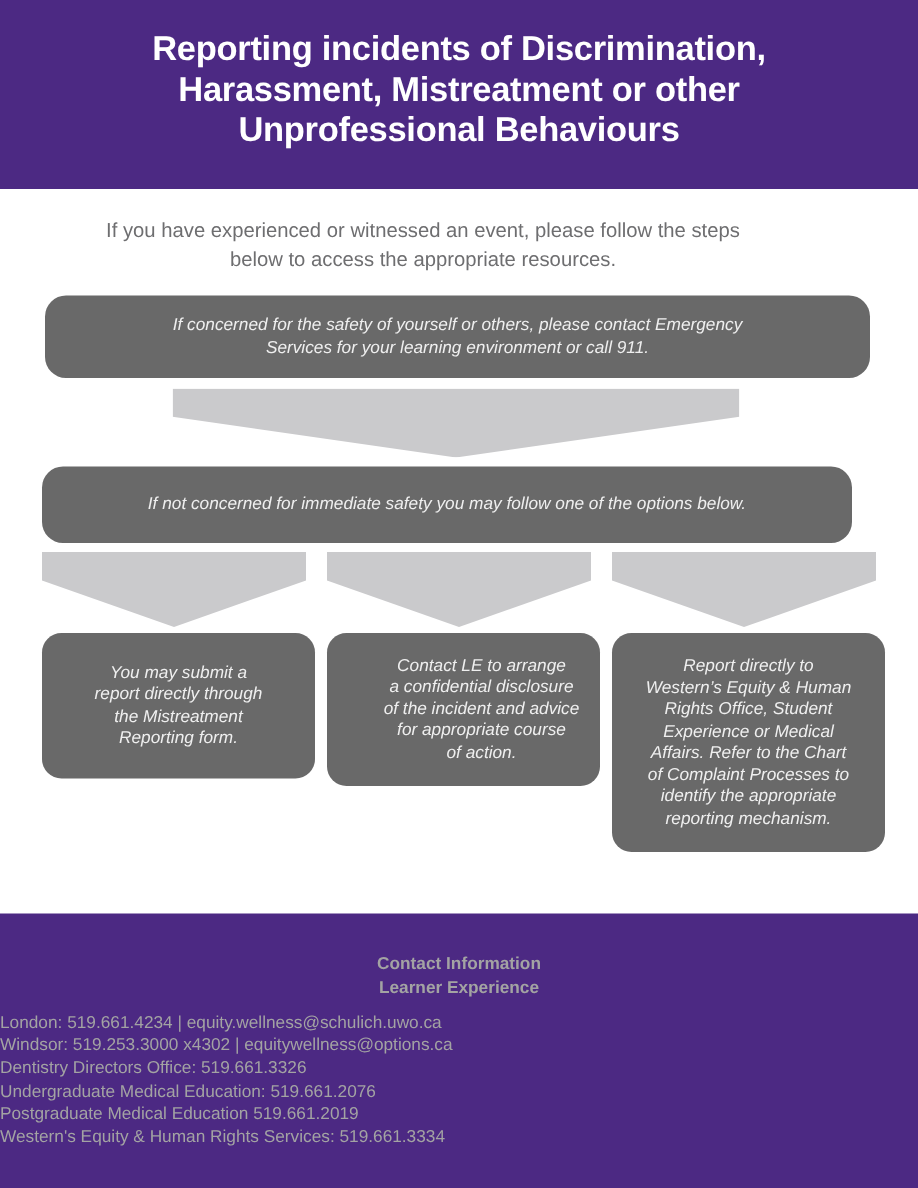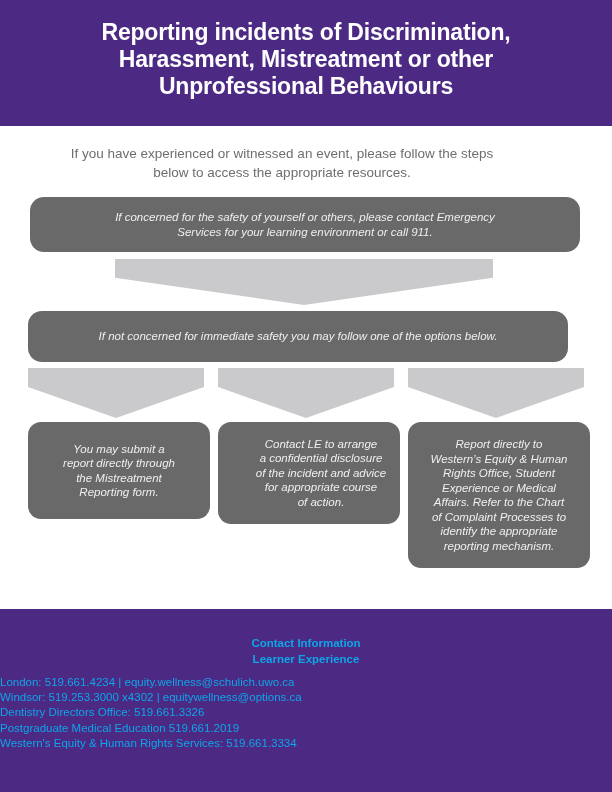--- a/index.html
+++ b/index.html
@@ -59,21 +59,21 @@
     top:422px; width:182px; border-radius:13px;
     font-size:11.5px; line-height:14.5px; padding:6px 4px;
   }
   .option-1 { height:97px; }
   .option-2 { height:102px;padding-left:28px; }
   .option-3 { height:146px; }
 
   
   .footer-band {
     position:absolute; left:0; top:609px; width:612px; height:183px;
-    background:var(--purple,#4C2983); color:#0ea5e9;
+    background:var(--purple,#4C2983); color:#a3a3a3;
   }
   .footer-heading {
     position:absolute; left:0; top:27px; width:612px;
     text-align:center; font-weight:bold; font-size:11.5px; line-height:15.5px;
   }
   .footer-lines {
     position:absolute; left:0; top:66px; width:612px;
     text-align:left; font-size:11.5px;
   }
   .contact-line { line-height:15.2px; }
@@ -121,18 +121,19 @@
 identify the appropriate
 reporting mechanism.</div>
 
   <div class="footer-band">
     <div class="footer-heading pre">Contact Information
 Learner Experience</div>
     <div class="footer-lines">
       <div class="contact-line">London: 519.661.4234 | equity.wellness@schulich.uwo.ca</div>
       <div class="contact-line">Windsor: 519.253.3000 x4302 | equitywellness@options.ca</div>
       <div class="contact-line">Dentistry Directors Office: 519.661.3326</div>
+      <div class="contact-line">Undergraduate Medical Education: 519.661.2076</div>
       <div class="contact-line">Postgraduate Medical Education 519.661.2019</div>
       <div class="contact-line">Western's Equity &amp; Human Rights Services: 519.661.3334</div>
     </div>
   </div>
 
 </div>
 
 </body></html>

